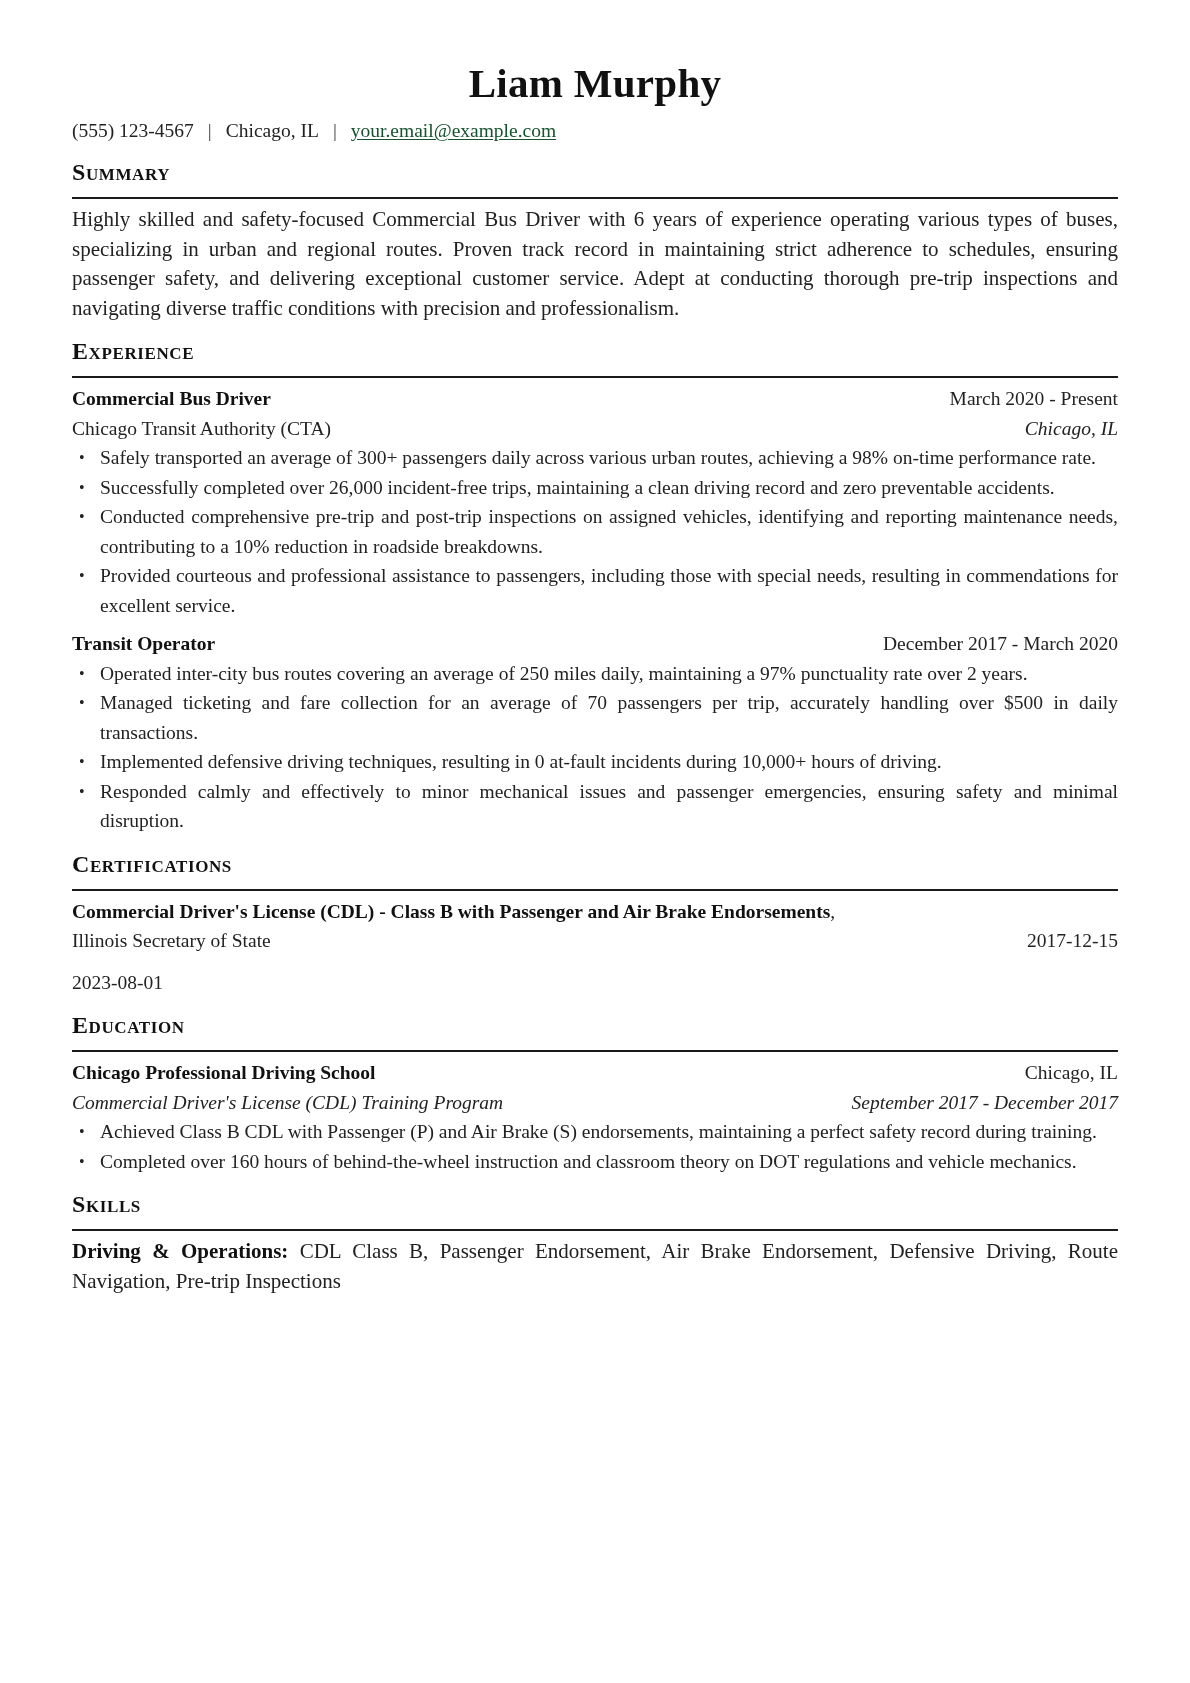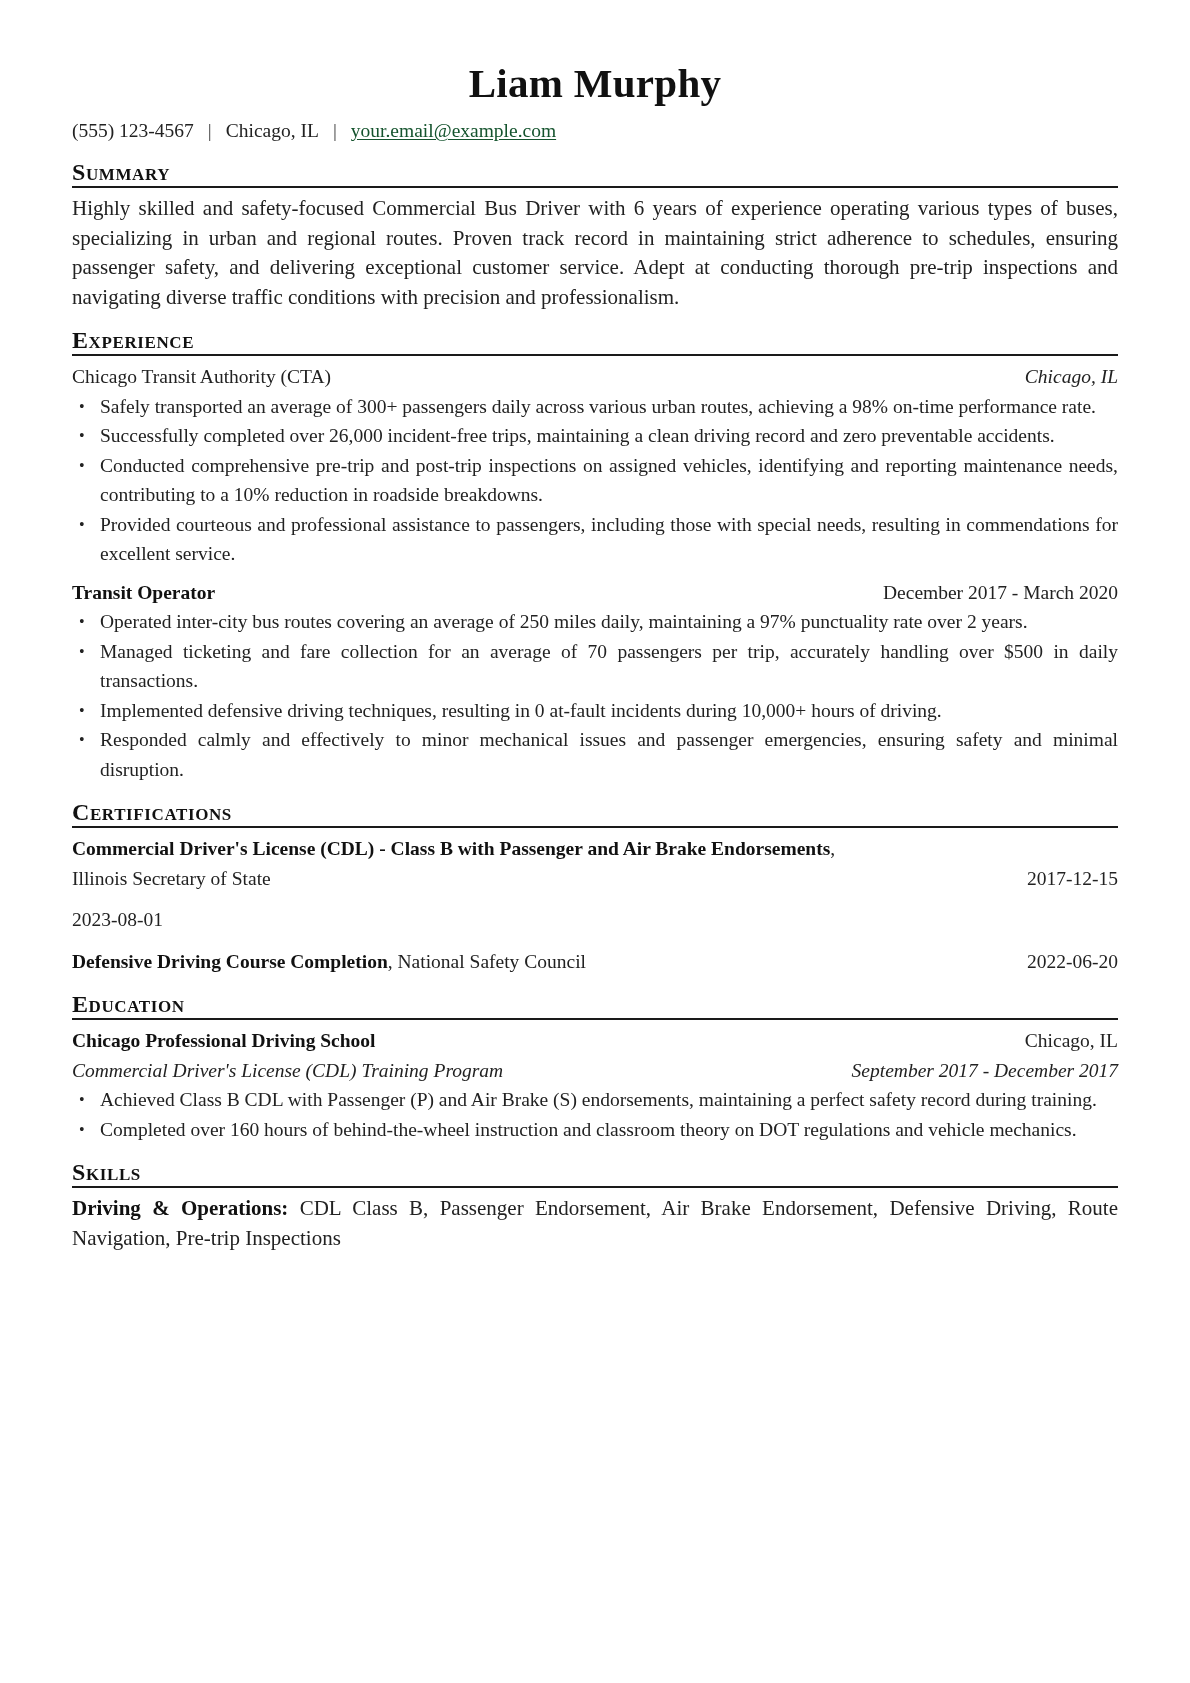--- a/index.html
+++ b/index.html
@@ -18,21 +18,21 @@
     font-family: "Liberation Serif", serif;
     font-size: 19.5px; line-height: 26px; margin-top: 10px; color: #222;
   }
   .contact .sep { display: inline-block; margin: 0 14px; color: #444; }
   .contact a { color: #14532d; text-decoration: underline; text-underline-offset: 2px; }
   .section { margin-top: 14px; }
   .section-title {
     font-family: "Liberation Serif", serif;
     font-variant: small-caps; font-weight: bold; font-size: 24px;
     line-height: 28px; letter-spacing: 0.6px; color: #111;
-    border-bottom: 2px solid #1a1a1a; padding-bottom: 0; margin-bottom: 6px;
+    border-bottom: 2px solid #1a1a1a; padding-bottom: 11px; margin-bottom: 6px;
   }
   .para {
     font-family: "Liberation Serif", serif;
     font-size: 21px; line-height: 29.5px; text-align: justify; color: #222;
   }
   .row {
     display: flex; justify-content: space-between; align-items: baseline;
     font-family: "Liberation Serif", serif; font-size: 19.5px; line-height: 29.5px; color: #222;
   }
   .bold { font-weight: bold; color: #111; }
@@ -61,20 +61,24 @@
 
   <div class="section">
     <div class="section-title">Summary</div>
     <div class="para" style="hyphens:auto;" lang="en">Highly skilled and safety-focused Commercial Bus Driver with 6 years of experience operating various types of buses, specializing in urban and regional routes. Proven track record in maintaining strict adherence to schedules, ensuring passenger safety, and delivering exceptional customer service. Adept at conducting thorough pre-trip inspections and navigating diverse traffic conditions with precision and professionalism.</div>
   </div>
 
   <div class="section">
     <div class="section-title">Experience</div>
 
     <div class="entry">
+      <div class="row">
+        <span class="bold">Commercial Bus Driver</span>
+        <span>March 2020 - Present</span>
+      </div>
       <div class="row">
         <span>Chicago Transit Authority (CTA)</span>
         <span class="ital">Chicago, IL</span>
       </div>
       <ul class="bullets" lang="en" style="hyphens:auto;">
         <li><span class="dot">•</span><span>Safely transported an average of 300+ passengers daily across various urban routes, achieving a 98% on-time performance rate.</span></li>
         <li><span class="dot">•</span><span>Successfully completed over 26,000 incident-free trips, maintaining a clean driving record and zero preventable accidents.</span></li>
         <li><span class="dot">•</span><span>Conducted comprehensive pre-trip and post-trip inspections on assigned vehicles, identifying and reporting maintenance needs, contributing to a 10% reduction in roadside breakdowns.</span></li>
         <li><span class="dot">•</span><span>Provided courteous and professional assistance to passengers, including those with special needs, resulting in commendations for excellent service.</span></li>
       </ul>
@@ -106,26 +110,20 @@
         <span>2017-12-15</span>
       </div>
     </div>
 
     <div class="cert">
       <div class="row">
         <span>2023-08-01</span>
       </div>
     </div>
 
-    <div class="cert">
-      <div class="row">
-        <span><span class="bold">Defensive Driving Course Completion</span><span>,</span> <span>National Safety Council</span></span>
-        <span>2022-06-20</span>
-      </div>
-    </div>
   </div>
 
   <div class="section">
     <div class="section-title">Education</div>
     <div class="entry">
       <div class="row">
         <span class="bold">Chicago Professional Driving School</span>
         <span>Chicago, IL</span>
       </div>
       <div class="row">

